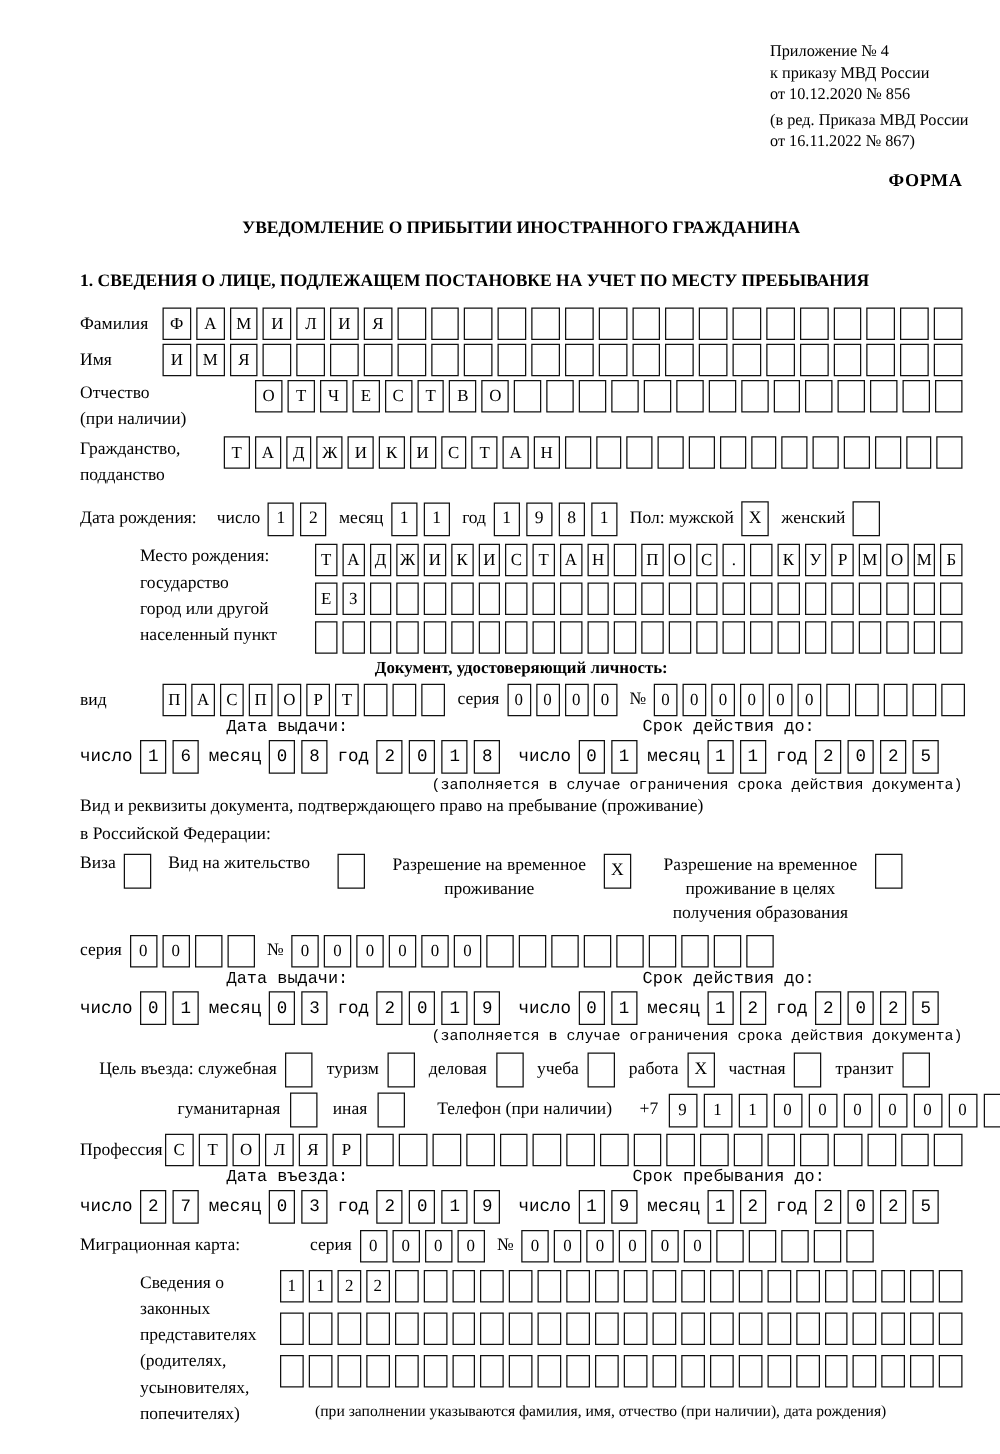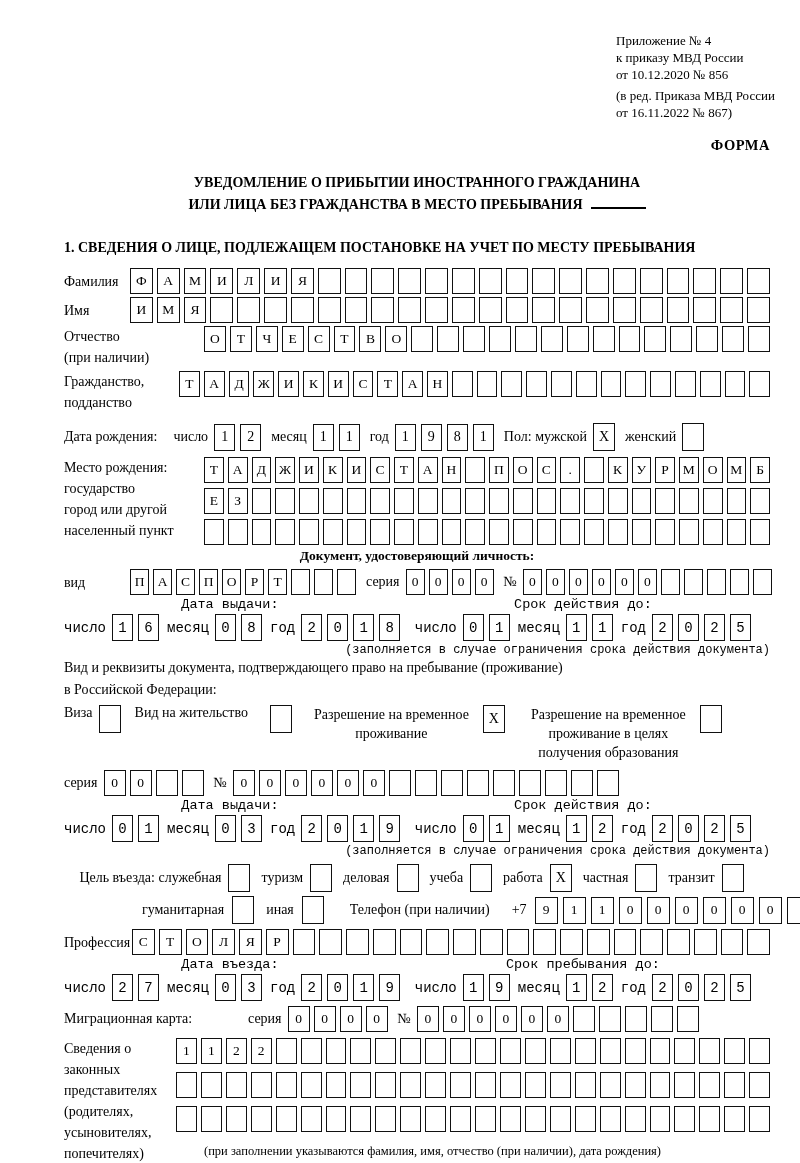--- a/index.html
+++ b/index.html
@@ -16,21 +16,21 @@
   
   .title{text-align:center;font-weight:bold;font-size:14px;line-height:22px;margin-top:18px;}
   .blankline{display:inline-block;width:55px;border-bottom:2px solid #000;margin-left:8px;}
   .sect{font-weight:bold;font-size:14px;margin-top:24px;}
 
   
   .frow{display:flex;align-items:center;margin-top:3px;}
   .frow.top{align-items:flex-start;}
   .flabel{flex:none;line-height:21px;}
   .w66{width:66px;} .w115{width:115px;} .w140{width:140px;} .w68{width:68px;} .w112{width:112px;}
-  .mt12{margin-top:12px;} .mt8{margin-top:8px;} .mt10{margin-top:10px;} .mt6{margin-top:6px;} .mt5{margin-top:5px;} .mt4{margin-top:4px;}
+  .mt12{margin-top:12px;} .mt8{margin-top:8px;} .mt10{margin-top:10px;} .mt6{margin-top:6px;margin-left:48px;} .mt5{margin-top:5px;} .mt4{margin-top:4px;}
 
   
   .cells{display:flex;gap:4px;flex:1;min-width:0;}
   .cell{flex:1;height:24px;border:1.5px solid #111;display:flex;align-items:center;justify-content:center;
         font-size:13.5px;box-sizing:content-box;background:#fff;}
   .cells.fx{flex:none;} .cells.fx .cell{flex:none;width:17px;}
   .cells.fx20 .cell{flex:none;width:20px;} .cells.fx20{flex:none;}
   .cells.dfix{flex:none;gap:5px;} .cells.dfix .cell{flex:none;width:19px;height:25px;font-size:14px;}
   .cells.cbx{flex:none;} .cells.cbx .cell{flex:none;width:20px;height:26px;font-size:14px;}
   .cells.ph{flex:none;gap:5px;} .cells.ph .cell{flex:none;width:21px;height:25px;}
@@ -83,21 +83,20 @@
     <div>к приказу МВД России</div>
     <div>от 10.12.2020 № 856</div>
     <div class="g2">(в ред. Приказа МВД России</div>
     <div>от 16.11.2022 № 867)</div>
   </div>
 
   <div class="forma">ФОРМА</div>
 
   <div class="title">
     <div>УВЕДОМЛЕНИЕ О ПРИБЫТИИ ИНОСТРАННОГО ГРАЖДАНИНА</div>
-    <div><span>ИЛИ ЛИЦА БЕЗ ГРАЖДАНСТВА В МЕСТО ПРЕБЫВАНИЯ</span><span class="blankline"></span></div>
   </div>
 
   <div class="sect">1. СВЕДЕНИЯ О ЛИЦЕ, ПОДЛЕЖАЩЕМ ПОСТАНОВКЕ НА УЧЕТ ПО МЕСТУ ПРЕБЫВАНИЯ</div>
 
   <div class="frow mt12">
     <div class="flabel w66">Фамилия</div>
     <div class="cells">
         <span class="cell">Ф</span>
         <span class="cell">А</span>
         <span class="cell">М</span>

